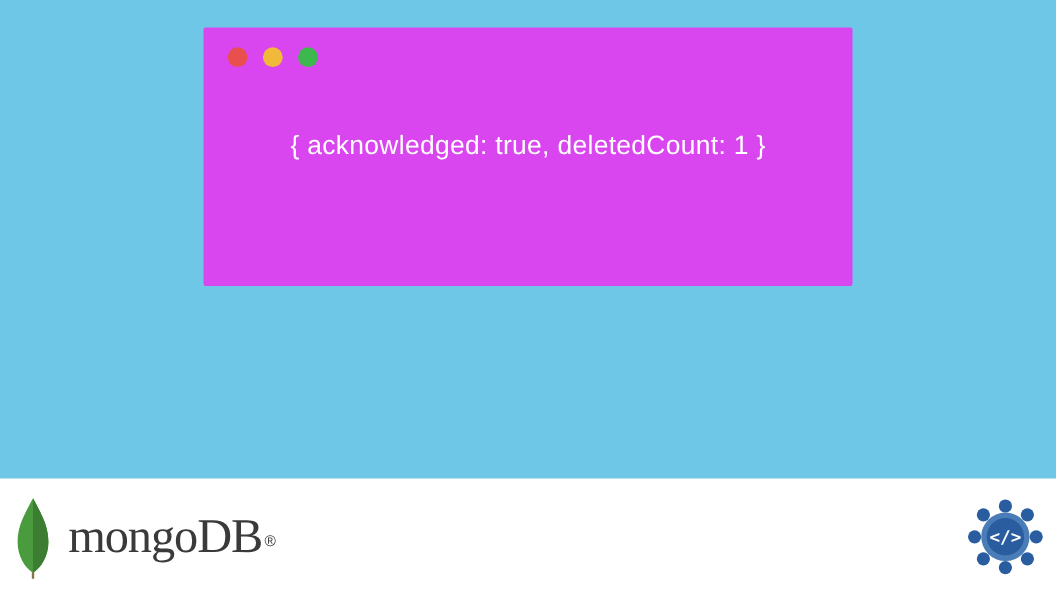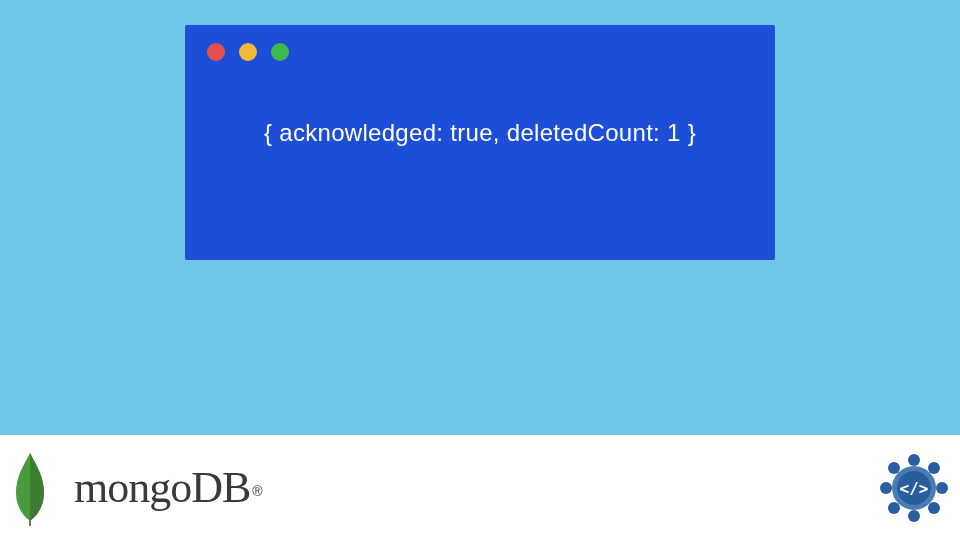--- a/index.html
+++ b/index.html
@@ -14,21 +14,21 @@
       font-family: -apple-system, BlinkMacSystemFont, "Segoe UI", Arial, sans-serif;
       position: relative;
       overflow: hidden;
     }
     .terminal-window {
       position: absolute;
       left: 185px;
       top: 25px;
       width: 590px;
       height: 235px;
-      background: #1d4ed8;
+      background: #d946ef;
       border-radius: 2px;
     }
     .traffic-lights {
       display: flex;
       gap: 14px;
       padding: 18px 22px;
     }
     .traffic-light {
       width: 18px;
       height: 18px;
@@ -58,21 +58,21 @@
       height: 105px;
       background: #ffffff;
       display: flex;
       align-items: center;
       justify-content: space-between;
       padding: 0 10px 0 10px;
     }
     .mongodb-logo {
       display: flex;
       align-items: center;
-      gap: 24px;
+      gap: 12px;
     }
     .mongodb-leaf {
       width: 40px;
       height: 80px;
       position: relative;
     }
     .mongodb-leaf svg {
       width: 100%;
       height: 100%;
     }

